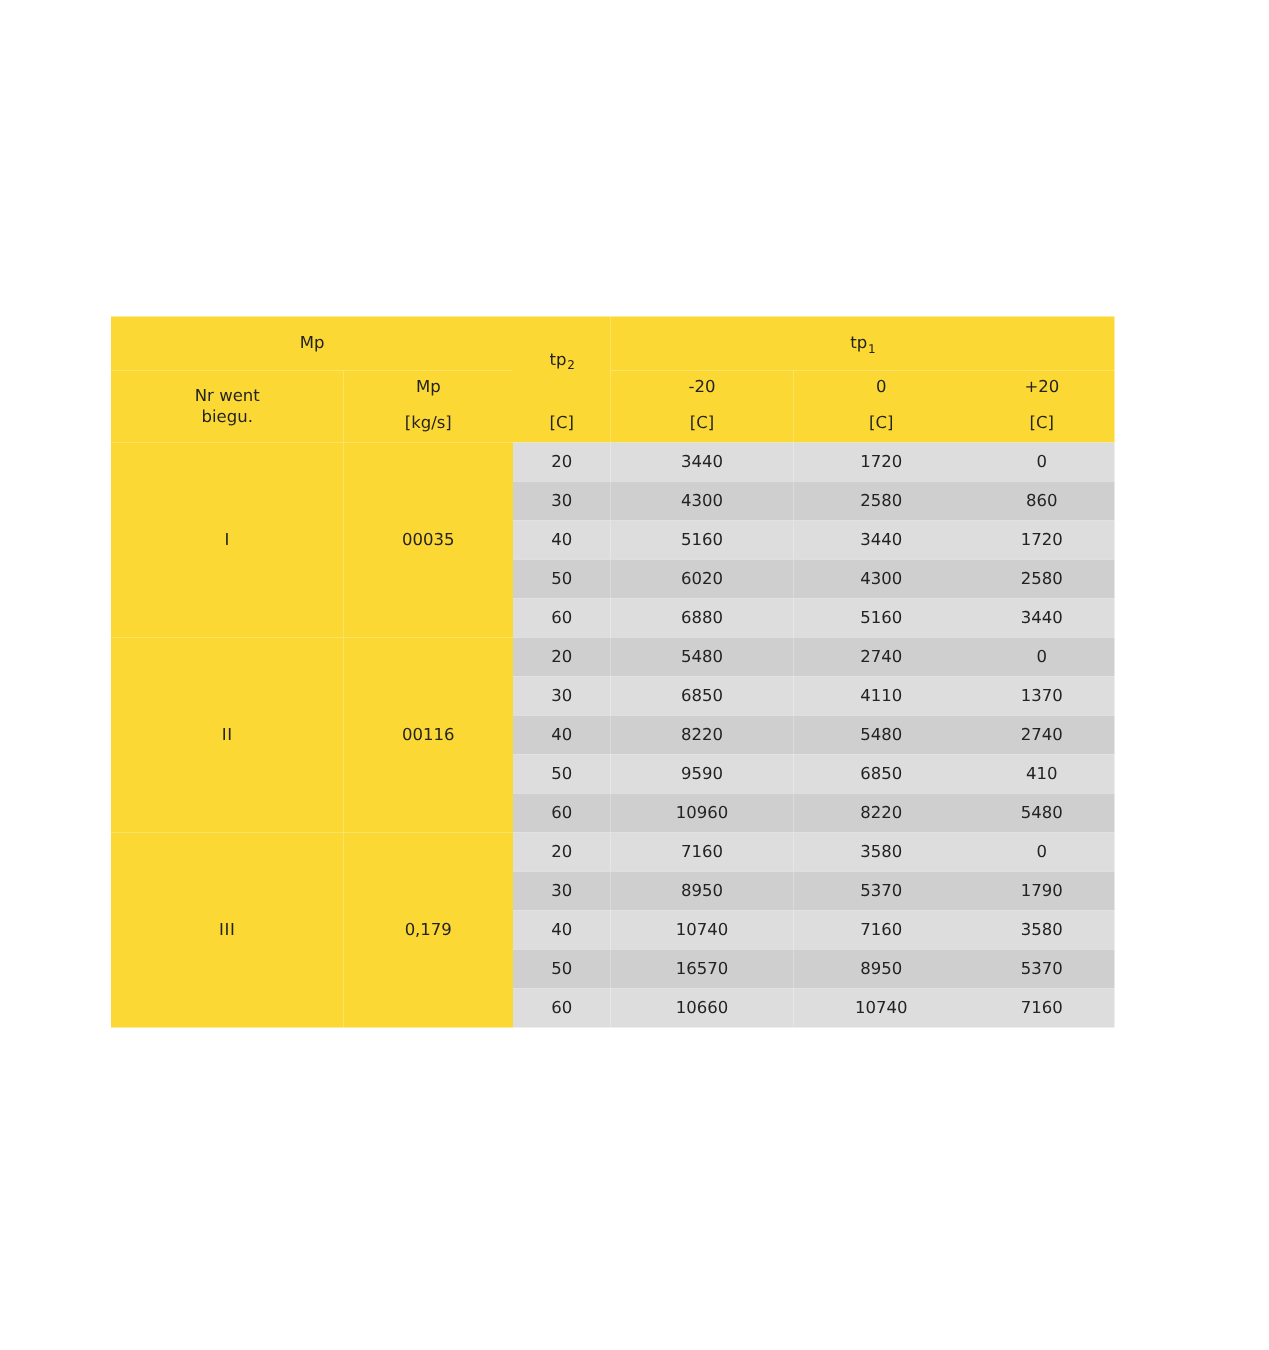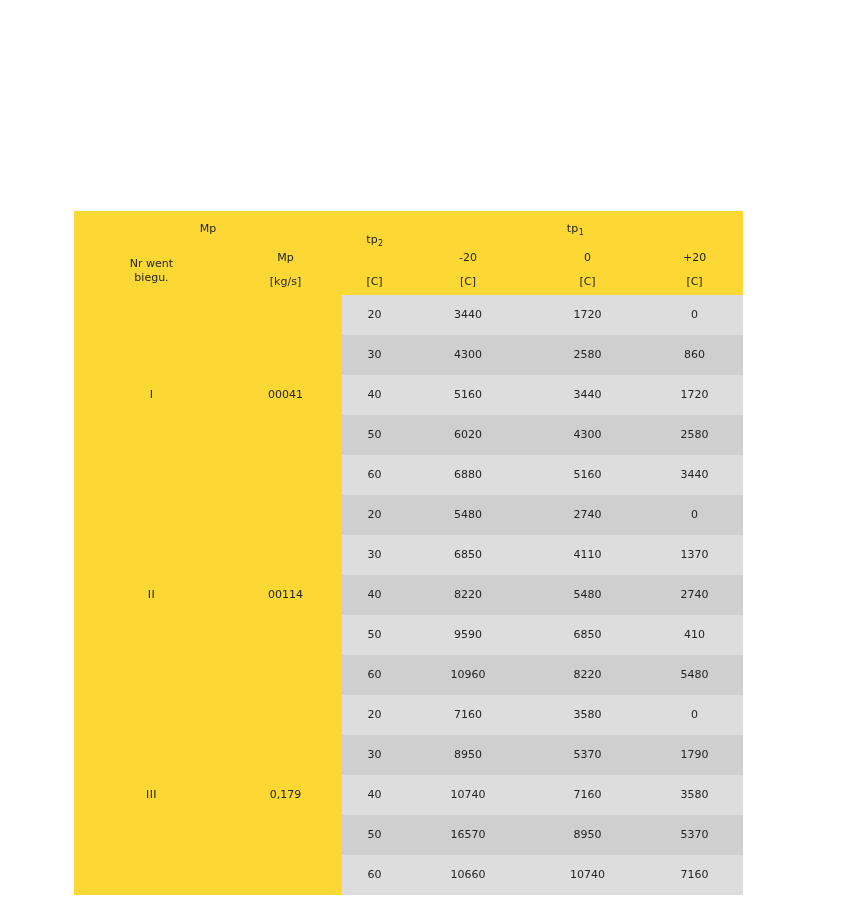--- a/index.html
+++ b/index.html
@@ -65,21 +65,21 @@
     font-size: 11.5px;
   }
   .grp-label { color: #8a2a16; letter-spacing: .4px; }
   .grp-value { color: #262626; }
   .grp-last { border-bottom: none; }
 
   
   .dc {
     border-right: 2px solid #ffffff;
     border-bottom: 2px solid #ffffff;
-    height: 40px;
+    height: 26px;
     font-size: 11px;
     color: #2b2b2b;
   }
   .dc.last-col { border-right: none; }
   tr.odd .dc  { background: #dddddd; }
   tr.even .dc { background: #cfcfcf; }
   tr.lastrow .dc { border-bottom: none; }
 
   .two-line { line-height: 1.35; }
 
@@ -126,21 +126,21 @@
       <tr class="hrow3">
         <td class="hd">[kg/s]</td>
         <td class="hd">[C]</td>
         <td class="hd">[C]</td>
         <td class="hd">[C]</td>
         <td class="hd last-col">[C]</td>
       </tr>
 
       <tr class="odd">
         <td class="grp grp-label" rowspan="5">I</td>
-        <td class="grp grp-value" rowspan="5">00041</td>
+        <td class="grp grp-value" rowspan="5">00035</td>
         <td class="dc">20</td>
         <td class="dc">3440</td>
         <td class="dc">1720</td>
         <td class="dc last-col">0</td>
       </tr>
       <tr class="even">
         <td class="dc">30</td>
         <td class="dc">4300</td>
         <td class="dc">2580</td>
         <td class="dc last-col">860</td>
@@ -159,21 +159,21 @@
       </tr>
       <tr class="odd">
         <td class="dc">60</td>
         <td class="dc">6880</td>
         <td class="dc">5160</td>
         <td class="dc last-col">3440</td>
       </tr>
 
       <tr class="even">
         <td class="grp grp-label" rowspan="5">II</td>
-        <td class="grp grp-value" rowspan="5">00114</td>
+        <td class="grp grp-value" rowspan="5">00116</td>
         <td class="dc">20</td>
         <td class="dc">5480</td>
         <td class="dc">2740</td>
         <td class="dc last-col">0</td>
       </tr>
       <tr class="odd">
         <td class="dc">30</td>
         <td class="dc">6850</td>
         <td class="dc">4110</td>
         <td class="dc last-col">1370</td>

